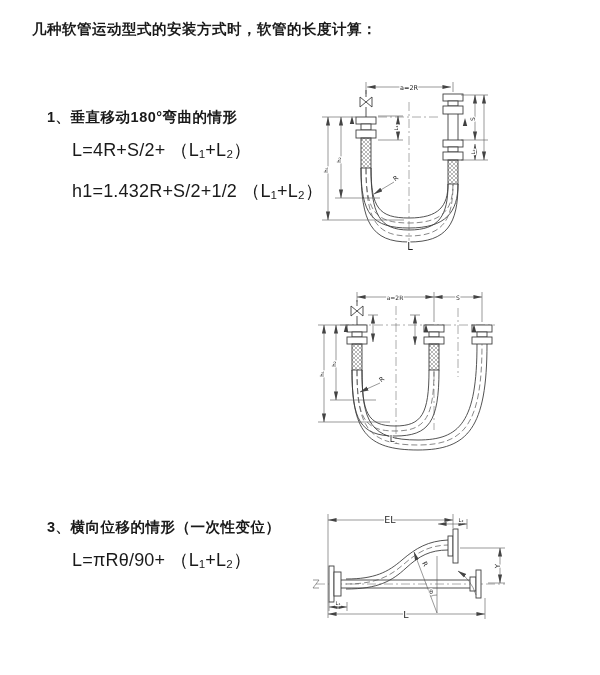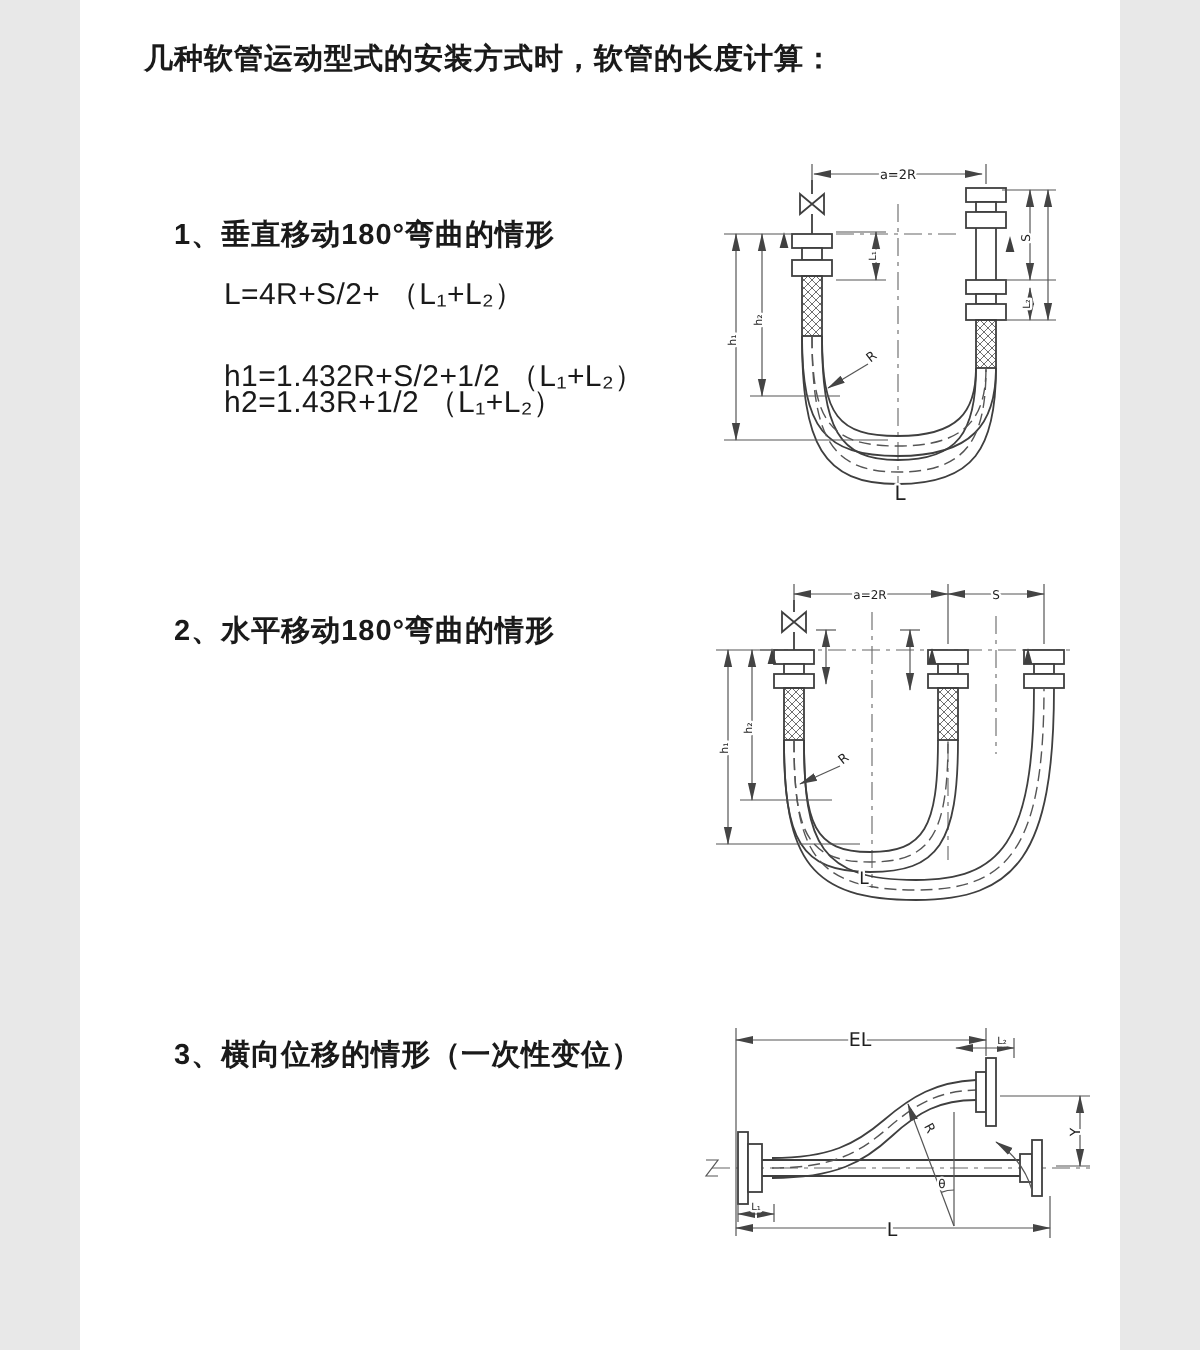--- a/index.html
+++ b/index.html
@@ -1,23 +1,23 @@
 <!DOCTYPE html>
 <html><head>
 <meta charset="utf-8">
 <style>
   html,body{margin:0;padding:0;background:#e8e8e8;}
   .page{
-    position:relative;width:520px;height:675px;background:#ffffff;
+    position:relative;width:600px;height:675px;background:#ffffff;
     font-family:"Liberation Sans","DejaVu Sans",sans-serif;color:#1a1a1a;
     overflow:hidden;margin:0 auto;
   }
   .title{position:absolute;left:32px;top:20px;font-size:14.5px;font-weight:bold;letter-spacing:.5px;}
   .sec-heading{position:absolute;font-size:14.5px;font-weight:bold;letter-spacing:.5px;}
-  .formula{position:absolute;font-size:15px;letter-spacing:.2px;white-space:pre;}
+  .formula{position:absolute;font-size:18px;letter-spacing:.2px;white-space:pre;}
   svg{position:absolute;overflow:visible;}
   svg line, svg path, svg rect, svg polyline{vector-effect:none;}
   .st{stroke:#3f3f3f;stroke-width:.9;fill:none;}
   .stf{stroke:#3f3f3f;stroke-width:.9;fill:#ffffff;}
   .braid{stroke:#3f3f3f;stroke-width:.9;fill:url(#braidp);}
   .dim{stroke:#555;stroke-width:.6;fill:none;}
   .cl{stroke:#666;stroke-width:.55;fill:none;stroke-dasharray:9 3 2 3;}
   .dash{stroke:#555;stroke-width:.7;fill:none;stroke-dasharray:6 3;}
   .lab{font-family:"DejaVu Sans",sans-serif;fill:#1f1f1f;
        paint-order:stroke;stroke:#ffffff;stroke-width:2.4px;stroke-linejoin:round;}
@@ -26,21 +26,20 @@
 </head>
 <body>
 
 <div class="page">
 
   <div class="title">几种软管运动型式的安装方式时，软管的长度计算：</div>
 
   <div class="sec-heading" style="left:47px;top:108px;">1、垂直移动180°弯曲的情形</div>
   <div class="formula" style="left:72px;top:138px;">L=4R+S/2+ （L₁+L₂）</div>
   <div class="formula" style="left:72px;top:179px;">h1=1.432R+S/2+1/2 （L₁+L₂）</div>
-  <div class="formula" style="left:72px;top:192px;">h2=1.43R+1/2 （L₁+L₂）</div>
 
   <svg style="left:308px;top:70px;" width="290" height="198" viewBox="0 0 290 198">
     <defs>
       <pattern id="braidp" width="4" height="4" patternUnits="userSpaceOnUse">
         <path d="M0,0 L4,4 M4,0 L0,4" stroke="#6f6f6f" stroke-width="0.5"></path>
       </pattern>
       <marker id="dimarr" viewBox="0 0 10 6" refX="9.5" refY="3" markerWidth="9" markerHeight="6" markerUnits="userSpaceOnUse" orient="auto-start-reverse">
         <path d="M0,0.7 L10,3 L0,5.3 Z" fill="#444"></path>
       </marker>
     </defs>
@@ -128,21 +127,20 @@
     </g>
 
     <g>
       <line class="dim" x1="66" y1="124" x2="86" y2="112" marker-start="url(#dimarr)"></line>
       <text class="lab" x="89" y="110" font-size="6.5" text-anchor="middle" transform="rotate(-38,89,110)">R</text>
     </g>
 
     <text class="lab" x="102" y="180" font-size="10" text-anchor="middle">L</text>
   </svg>
 
-  <div class="sec-heading" style="left:47px;top:306px;">2、水平移动180°弯曲的情形</div>
 
   <svg style="left:310px;top:282px;" width="290" height="190" viewBox="0 0 290 190">
 
     <g>
       <line class="cl" x1="86" y1="24" x2="86" y2="162"></line>
       <line class="cl" x1="148" y1="26" x2="148" y2="95"></line>
       <line class="cl" x1="124" y1="90" x2="124" y2="148"></line>
       <line class="cl" x1="30" y1="43" x2="185" y2="43"></line>
     </g>
 
@@ -215,20 +213,21 @@
 
     <g>
       <line class="dim" x1="50" y1="110" x2="70" y2="101" marker-start="url(#dimarr)"></line>
       <text class="lab" x="73" y="99" font-size="6.5" text-anchor="middle" transform="rotate(-38,73,99)">R</text>
     </g>
 
     <text class="lab" x="82" y="160" font-size="8.5" text-anchor="middle">L</text>
   </svg>
 
   <div class="sec-heading" style="left:47px;top:518px;">3、横向位移的情形（一次性变位）</div>
+  <div class="formula" style="left:72px;top:548px;">L=πRθ/90+ （L₁+L₂）</div>
 
   <svg style="left:300px;top:498px;" width="300" height="150" viewBox="0 0 300 150">
 
     <g>
       <line class="cl" x1="16" y1="86" x2="205" y2="86"></line>
       <polyline class="dim" points="13,82 19,82 13,90 19,90"></polyline>
     </g>
 
     <g>
       <rect class="stf" x="29" y="68" width="5" height="36"></rect>

